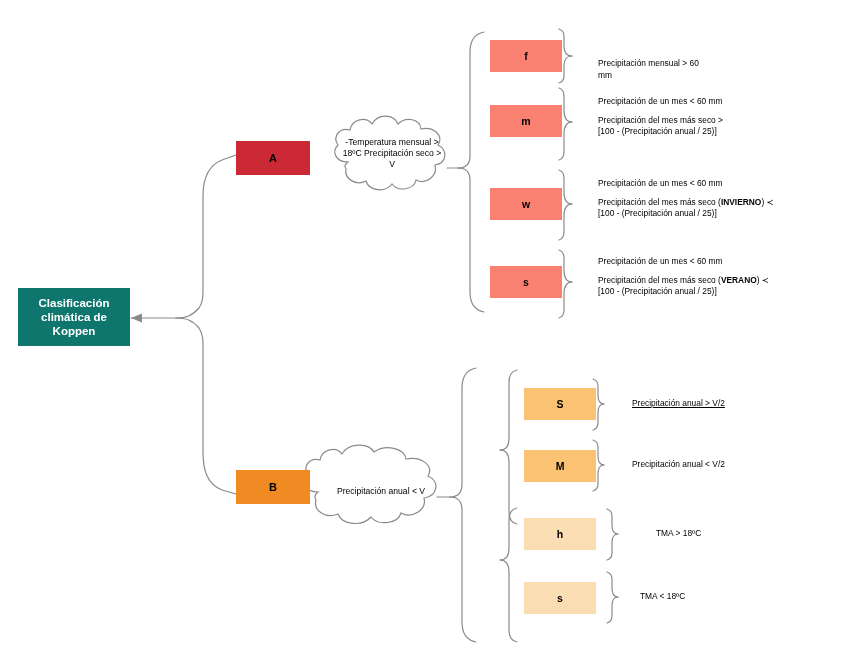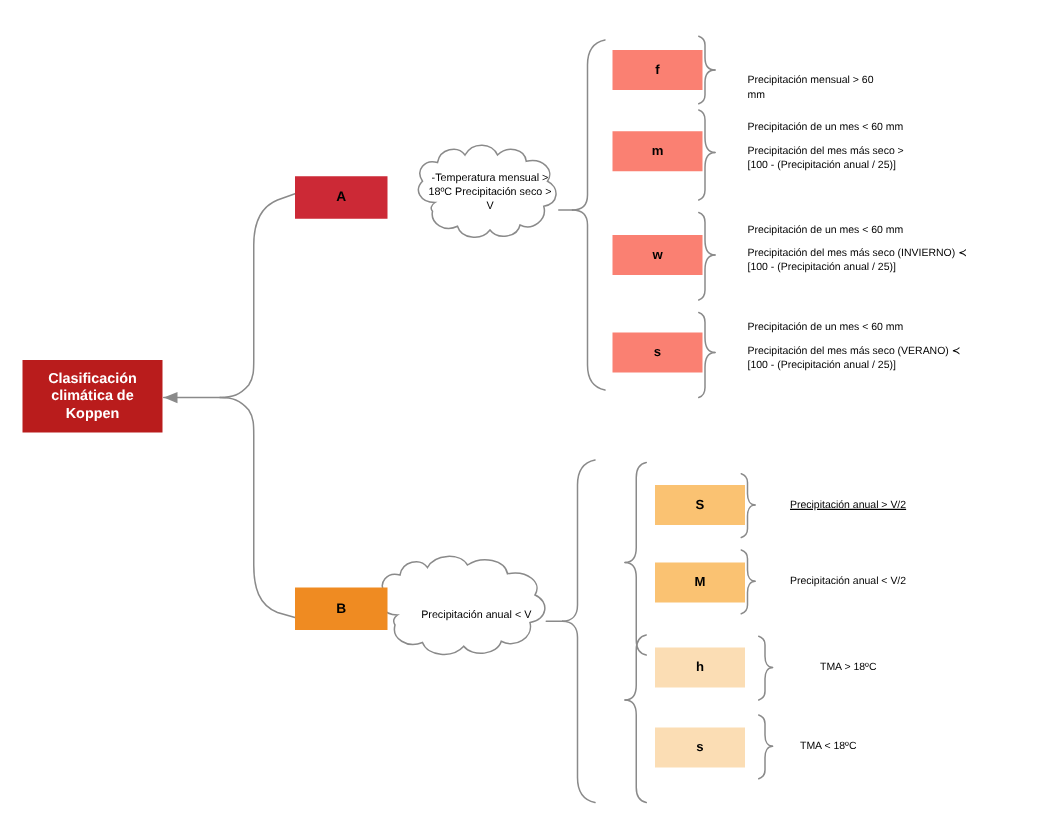--- a/index.html
+++ b/index.html
@@ -11,21 +11,21 @@
     overflow:hidden;
     color:#000;
   }
   #canvas{position:absolute;left:0;top:0;width:848px;height:652px;}
   svg.braces{position:absolute;left:0;top:0;width:848px;height:652px;pointer-events:none;}
 
   .node{position:absolute;box-sizing:border-box;display:flex;align-items:center;justify-content:center;text-align:center;}
 
   .root-box{
     left:18px;top:288px;width:112px;height:58px;
-    background:#b91c1c;
+    background:#0f766e;
     color:#ffffff;
     font-size:11.5px;font-weight:bold;line-height:14px;
     padding:2px 4px;
   }
 
   .cat-box{
     width:74px;height:34px;
     font-size:11px;font-weight:bold;color:#000;
   }
   .cat-a{left:236px;top:141px;background:#CC2936;}
@@ -45,21 +45,21 @@
 
   .desc{
     position:absolute;
     font-size:8.4px;
     line-height:11.5px;
     color:#000;
     white-space:nowrap;
   }
   .desc .l{display:block;}
   .desc .gap{display:block;height:7px;}
-  .desc b{font-weight:normal;}
+  .desc b{font-weight:bold;}
 </style>
 </head>
 <body>
 
 <div id="canvas">
 
   <svg class="braces" viewBox="0 0 848 652">
     <g fill="none" stroke="#8a8a8a" stroke-width="1.2" stroke-linecap="round">
 
       <path d="M131 318 L176 318"></path>

